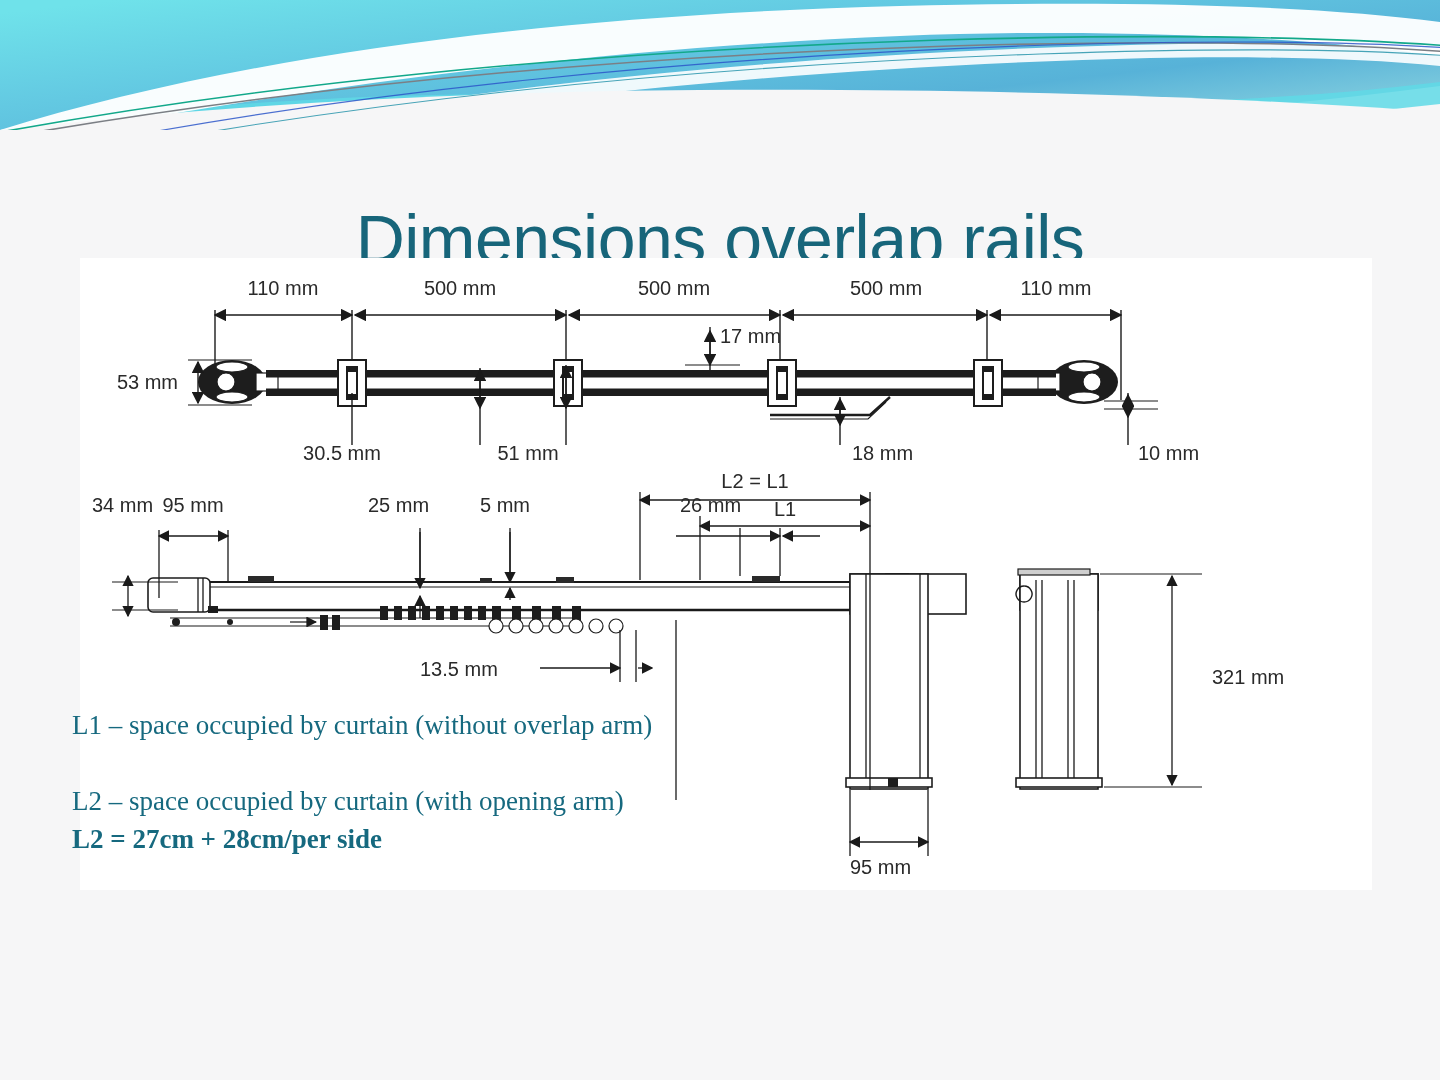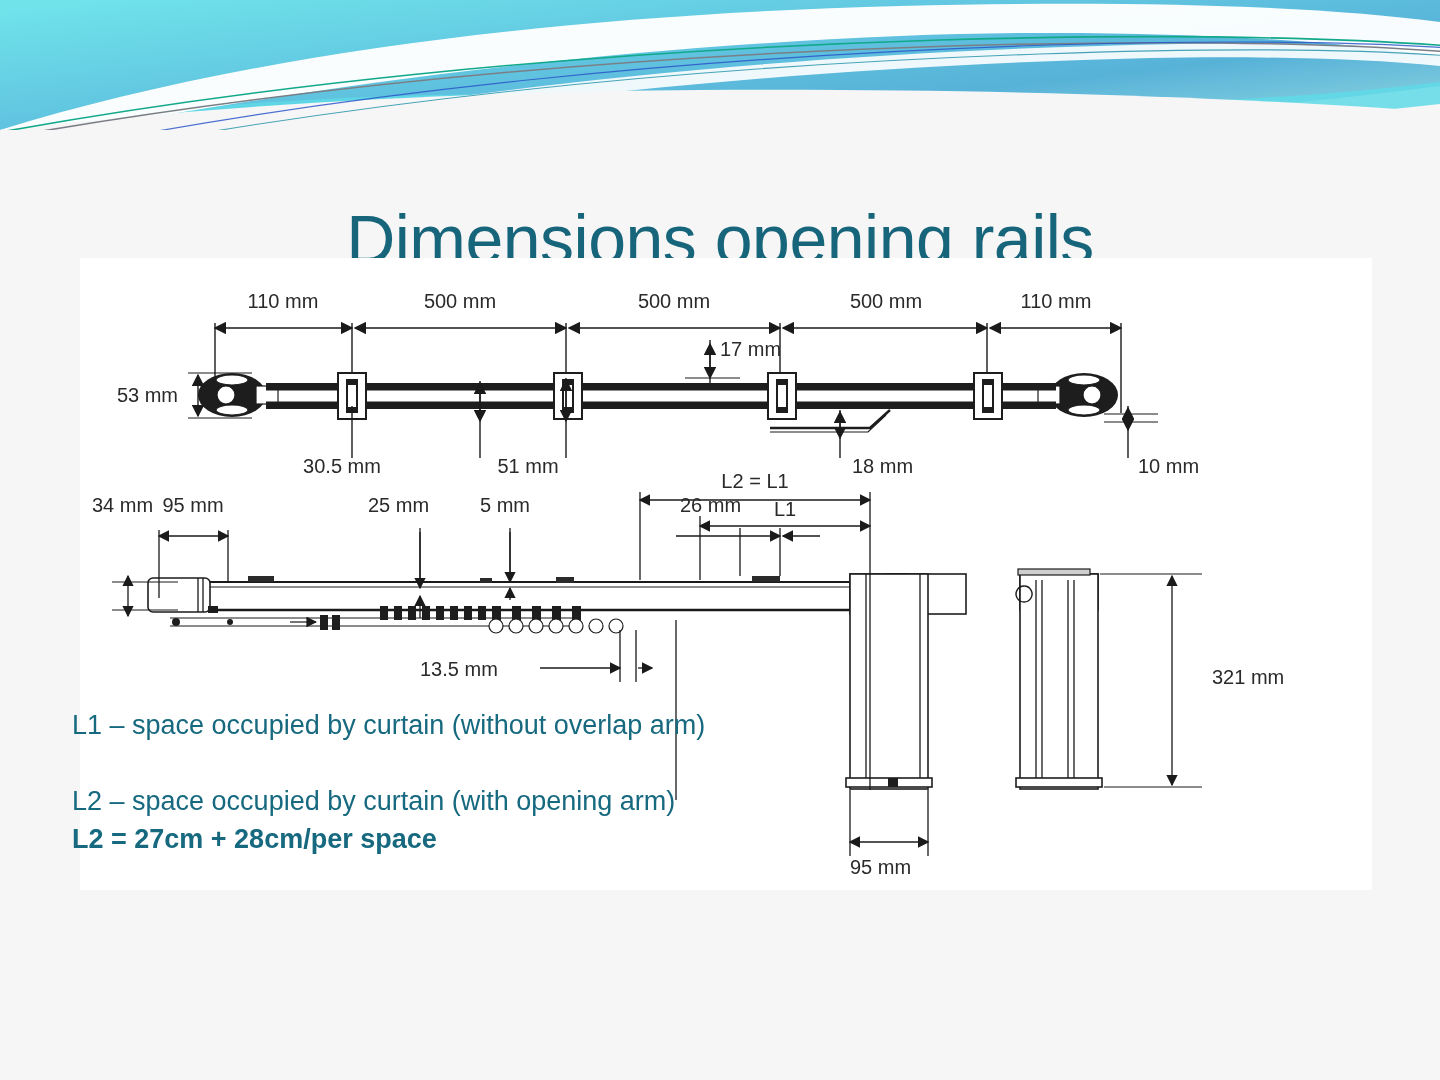--- a/index.html
+++ b/index.html
@@ -23,30 +23,30 @@
   .title-line{display:block;}
 
   
   #content-panel{
     position:absolute;left:80px;top:258px;width:1292px;height:632px;
     background:#ffffff;
   }
 
   
   .drawing{position:absolute;}
-  #drawing-top{left:80px;top:278px;width:1292px;height:210px;}
+  #drawing-top{left:80px;top:265px;width:1292px;height:210px;}
   #drawing-bottom{left:80px;top:470px;width:1292px;height:420px;}
   .drawing svg{display:block;}
 
   
   #legend-block{
     position:absolute;left:72px;top:706px;width:960px;
     color:#16697f;font-size:27px;line-height:38px;
   }
-  .legend-line{display:block;white-space:pre;}
+  .legend-line{display:block;white-space:pre;font-family:Liberation Serif, serif;}
   .legend-line.bold{font-weight:bold;}
   .legend-gap{display:block;height:38px;}
 </style>
 </head>
 <body>
 
 <div id="header-band">
   <svg width="1440" height="130" viewBox="0 0 1440 130" xmlns="http://www.w3.org/2000/svg">
     <defs>
       <linearGradient id="bandgrad" x1="0" y1="0.1" x2="1" y2="0.9">
@@ -77,21 +77,21 @@
 
       <path d="M-10,134 C240,88 560,52 940,40 C1180,33 1340,38 1450,46" fill="none" stroke="#12a88a" stroke-width="1.6"></path>
       <path d="M-10,140 C250,94 570,58 950,46 C1190,39 1345,44 1450,52" fill="none" stroke="#7b7f85" stroke-width="1.6"></path>
       <path d="M130,136 C370,92 680,58 1020,46 C1230,39 1360,42 1450,48" fill="none" stroke="#2b56c9" stroke-width="1.2" opacity="0.85"></path>
       <path d="M150,142 C400,98 700,66 1040,54 C1240,47 1370,50 1450,56" fill="none" stroke="#1b8fa6" stroke-width="1.1" opacity="0.8"></path>
     </g>
   </svg>
 </div>
 
 <div id="title-block">
-  <span class="title-line">Dimensions opening rails</span>
+  <span class="title-line">Dimensions overlap rails</span>
   <span class="title-line">(wave 150-250%) side opening type</span>
 </div>
 
 <div id="content-panel"></div>
 
 <div class="drawing" id="drawing-top">
 <svg width="1292" height="210" viewBox="0 0 1292 210" xmlns="http://www.w3.org/2000/svg">
   <defs>
     <marker id="ar" markerWidth="9" markerHeight="9" refX="8" refY="4.5" orient="auto">
       <path d="M0,0 L9,4.5 L0,9 Z" fill="#1a1a1a"></path>
@@ -344,14 +344,14 @@
     <text x="1132" y="214">321 mm</text>
     <text x="770" y="404">95 mm</text>
   </g>
 </svg>
 </div>
 
 <div id="legend-block">
   <span class="legend-line">L1 – space occupied by curtain (without overlap arm)</span>
   <span class="legend-gap"></span>
   <span class="legend-line">L2 – space occupied by curtain (with opening arm)</span>
-  <span class="legend-line bold">L2 = 27cm + 28cm/per space</span>
+  <span class="legend-line bold">L2 = 27cm + 28cm/per side</span>
 </div>
 
 </body></html>

